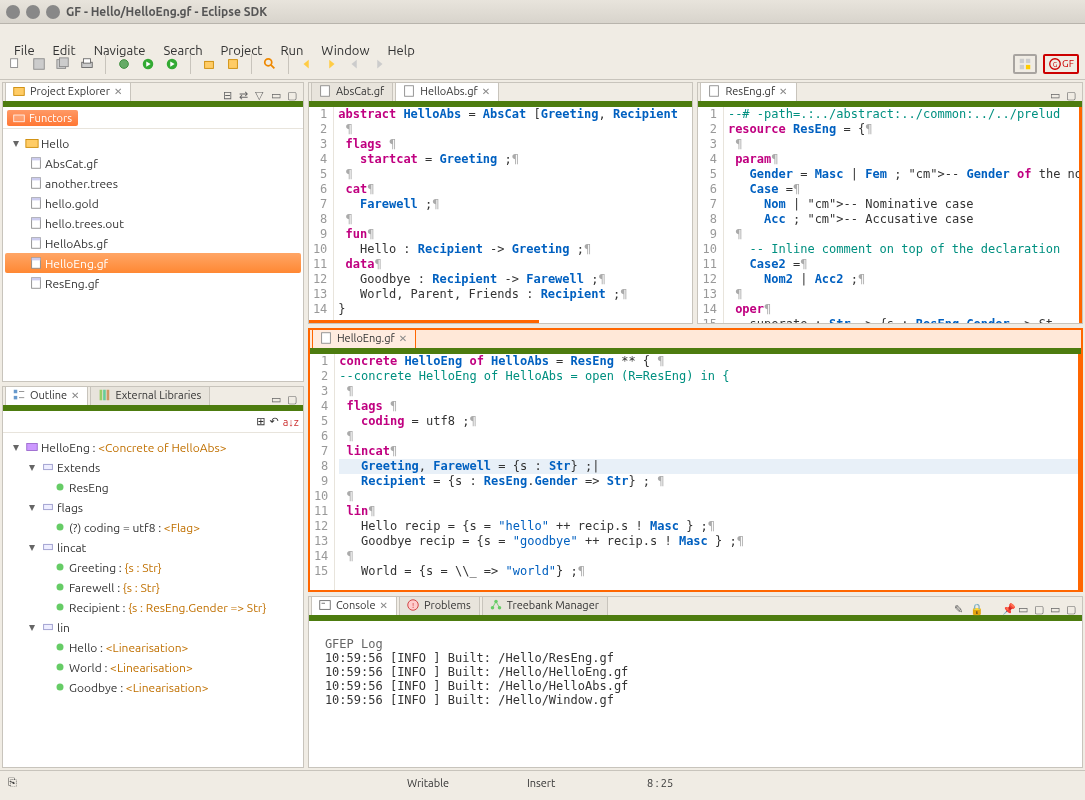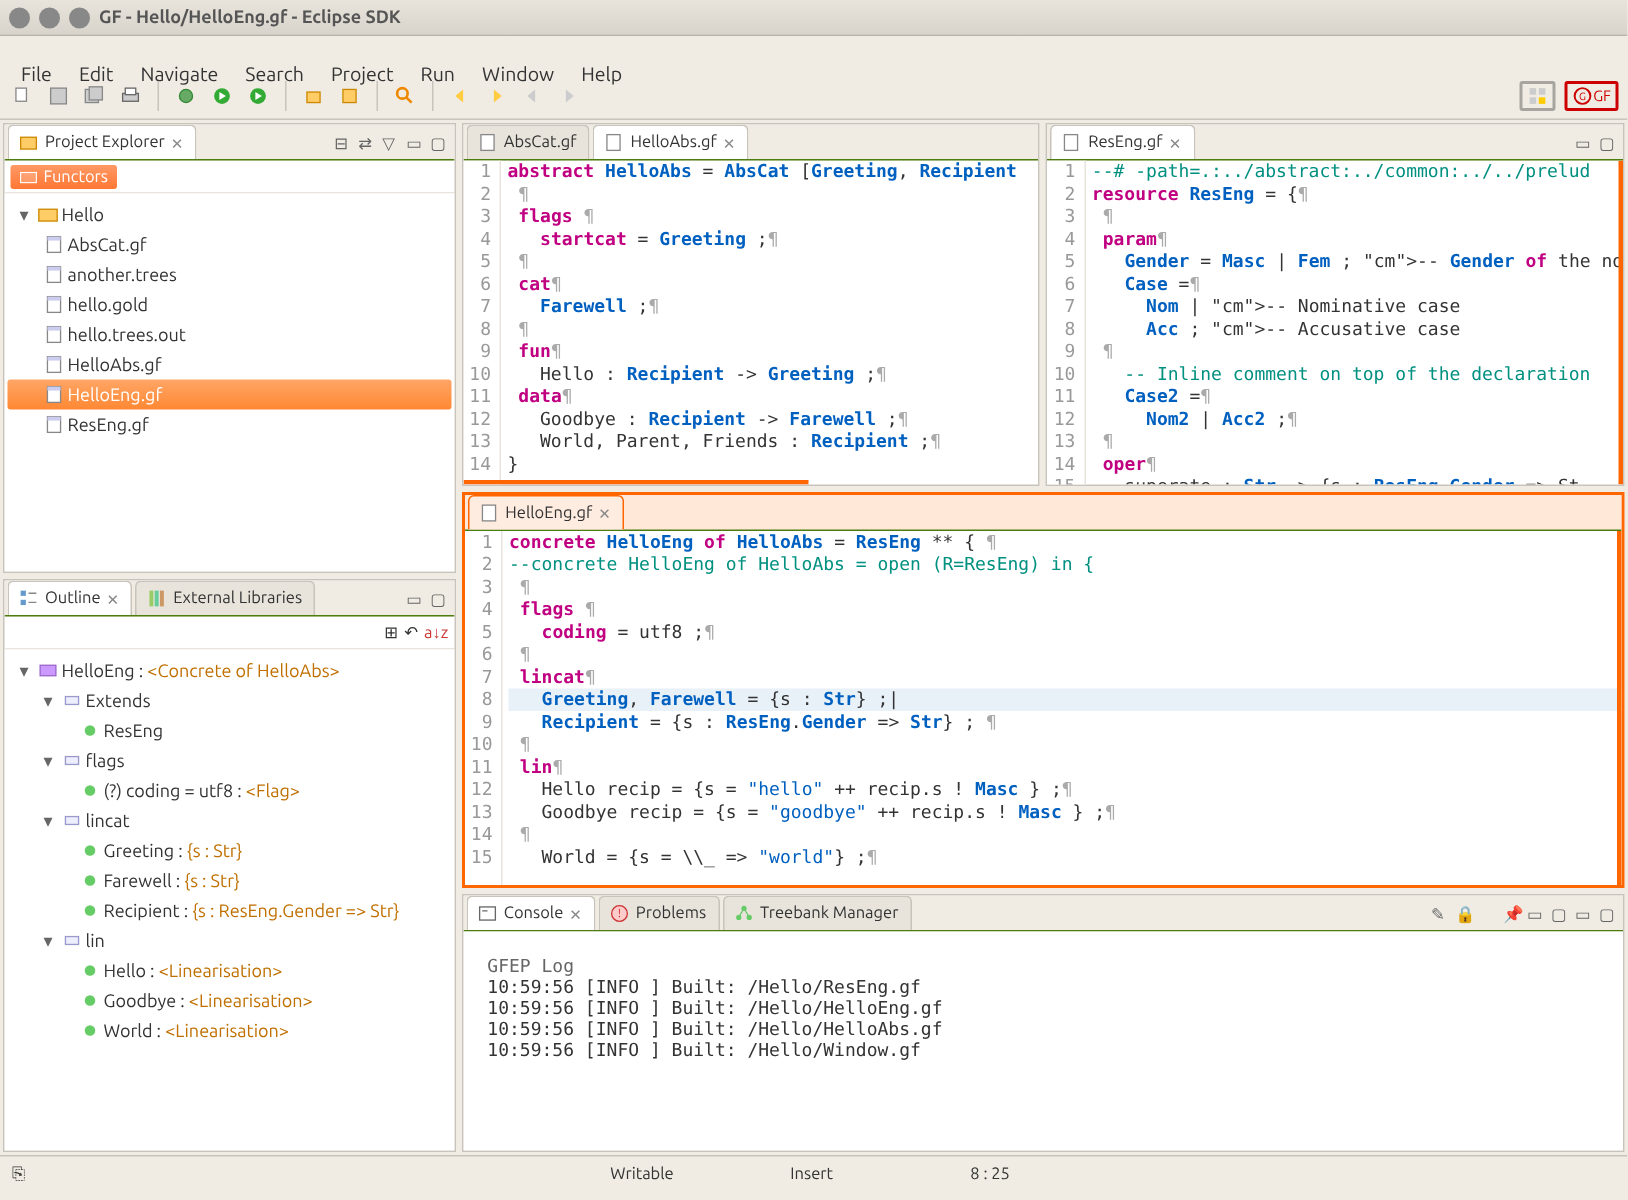--- a/index.html
+++ b/index.html
@@ -12,21 +12,21 @@
   .toolbar { height: 32px; background: #f0ece4; border-bottom: 1px solid #c8c4bc; display: flex; align-items: center; padding: 0 6px; gap: 6px; }
   .toolbar .sep { width: 1px; height: 20px; background: #c8c4bc; margin: 0 3px; }
   .toolbar .tbtn { width: 18px; height: 18px; display: inline-flex; align-items: center; justify-content: center; }
   .toolbar .spacer { flex: 1; }
   .pview { border: 2px solid #a8a4a0; border-radius: 2px; padding: 1px 3px; font-size: 10px; display: flex; align-items: center; gap: 0; }
   .pview.active { border-color: #cc0000; color: #cc0000; }
   .main { display: flex; height: 690px; }
   .left { width: 312px; display: flex; flex-direction: column; }
   .right { flex: 1; display: flex; flex-direction: column; }
   .panel { background: #fff; border: 1px solid #c8c4bc; margin: 2px; display: flex; flex-direction: column; overflow: hidden; }
-  .tabbar { height: 24px; background: #f0ece4; display: flex; padding-left: 2px; border-bottom: 1px solid #4d7c0f; }
+  .tabbar { height: 24px; background: #f0ece4; display: flex; align-items: flex-end; padding-left: 2px; border-bottom: 6px solid #4d7c0f; }
   .tab { background: #fff; border: 1px solid #c8c4bc; border-bottom: none; border-radius: 4px 4px 0 0; padding: 3px 8px 3px 6px; font-size: 11px; display: flex; align-items: center; gap: 4px; margin-right: 2px; }
   .tab.inactive { background: #e8e4dc; }
   .tab.orange { background: #ffece0; border-color: #ff6600; border-width: 1px; }
   .tab .close { color: #888; font-size: 10px; }
   .tabactions { margin-left: auto; display: flex; gap: 4px; padding-right: 4px; align-items: center; }
   .tabactions .a { width: 12px; height: 12px; color: #666; }
   .panel-body { flex: 1; overflow: auto; background: #fff; }
   .tree { padding: 4px 2px; font-size: 12px; }
   .tree .row { display: flex; align-items: center; height: 20px; padding-left: 4px; gap: 2px; }
   .tree .row.sel { background: linear-gradient(#ffa666,#ff8833); color: #fff; border-radius: 2px; }
@@ -383,28 +383,28 @@
       <svg class="mini" viewBox="0 0 16 16">
                 <circle cx="8" cy="8" r="4" fill="#6c6"></circle>
               </svg>
       <span class="lbl">Hello : <span class="type">&lt;Linearisation&gt;</span></span>
             </div>
             <div class="row">
               <span class="ind" style="width:42px"></span>
       <svg class="mini" viewBox="0 0 16 16">
                 <circle cx="8" cy="8" r="4" fill="#6c6"></circle>
               </svg>
+      <span class="lbl">World : <span class="type">&lt;Linearisation&gt;</span></span>
+            </div>
+            <div class="row">
+              <span class="ind" style="width:42px"></span>
+      <svg class="mini" viewBox="0 0 16 16">
+                <circle cx="8" cy="8" r="4" fill="#6c6"></circle>
+              </svg>
       <span class="lbl">Goodbye : <span class="type">&lt;Linearisation&gt;</span></span>
-            </div>
-            <div class="row">
-              <span class="ind" style="width:42px"></span>
-      <svg class="mini" viewBox="0 0 16 16">
-                <circle cx="8" cy="8" r="4" fill="#6c6"></circle>
-              </svg>
-      <span class="lbl">World : <span class="type">&lt;Linearisation&gt;</span></span>
             </div>
           </div>
       </div>
     </div>
   </div>
 
   <div class="right">
     <div style="display:flex; height:246px">
 
       <div class="panel" style="flex:1">

